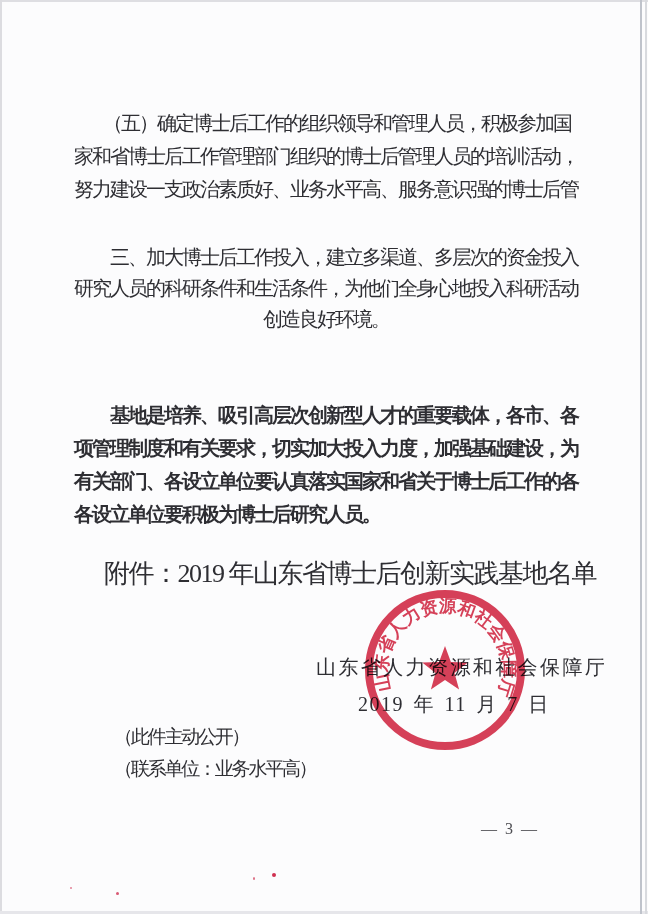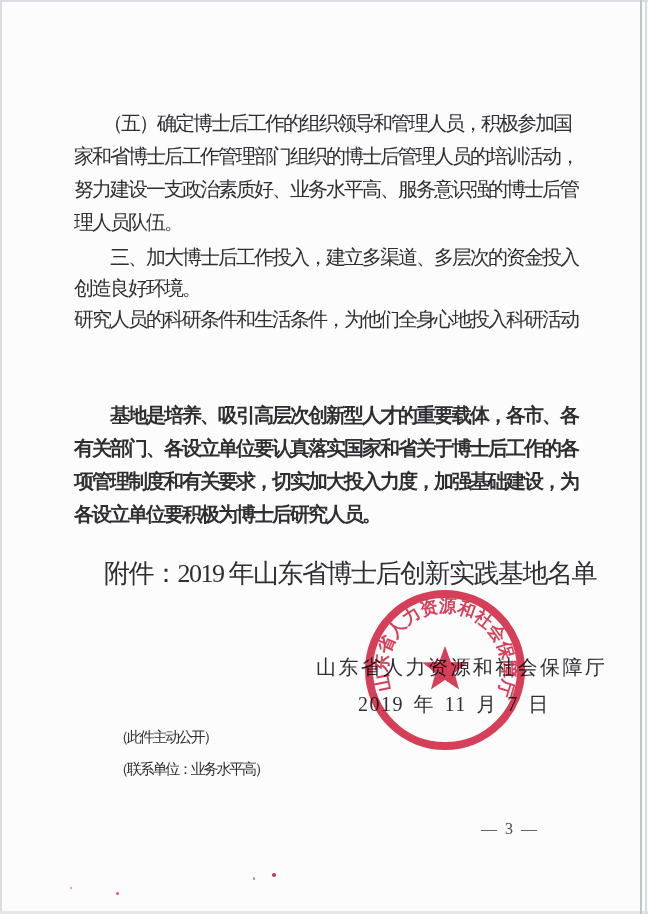--- a/index.html
+++ b/index.html
@@ -21,41 +21,41 @@
   .edge-right-outer { position:absolute; left:645px; top:0; width:2px; height:914px; background:#d8dade; }
 
   .para { position: absolute; left: 74px; width: 504px; }
   .line {
     white-space: nowrap;
     font-size: 20px;
     letter-spacing: -2px;
     color: #2e2e33;
   }
   .p1 .line { line-height: 33px; }
-  .p2 .line { line-height: 31px; }
+  .p2 .line { line-height: 31px; text-align: center; }
   .p3 .line { line-height: 33px; font-weight: bold; }
   .indent-a { padding-left: 29px; }
   .indent-b { padding-left: 36px; }
 
   .attachment {
     position: absolute; left: 104px; top: 558px;
     font-size: 26px; letter-spacing: -1.5px; line-height: 32px;
     white-space: nowrap;
   }
   .issuer {
     position: absolute; left: 316px; top: 653px;
     font-size: 20px; letter-spacing: 2.4px; line-height: 28px;
     white-space: nowrap;
   }
   .issue-date {
     position: absolute; left: 358px; top: 690px;
     font-size: 20px; letter-spacing: 1.5px; word-spacing: 3px; line-height: 28px;
     white-space: nowrap;
   }
-  .note { position: absolute; left: 114px; font-size: 15px; letter-spacing: -2.2px;
+  .note { position: absolute; left: 114px; font-size: 19px; letter-spacing: -2.2px;
           line-height: 26px; white-space: nowrap; }
   .note-1 { top: 724px; }
   .note-2 { top: 756px; }
   .page-number {
     position: absolute; left: 481px; top: 820px;
     font-size: 16px; letter-spacing: 2px; color: #4d4d52; white-space: nowrap;
   }
 
   .seal {
     position: absolute; left: 345px; top: 570px;
@@ -78,33 +78,32 @@
   <div class="edge-top"></div>
   <div class="edge-left"></div>
   <div class="edge-bottom"></div>
   <div class="edge-right-inner"></div>
   <div class="edge-right-outer"></div>
 
   <div class="para p1" style="top:107px;">
     <div class="line indent-a">（五）确定博士后工作的组织领导和管理人员，积极参加国</div>
     <div class="line">家和省博士后工作管理部门组织的博士后管理人员的培训活动，</div>
     <div class="line">努力建设一支政治素质好、业务水平高、服务意识强的博士后管</div>
-    <div class="line">理人员队伍。</div>
   </div>
 
   <div class="para p2" style="top:242px;">
     <div class="line indent-b">三、加大博士后工作投入，建立多渠道、多层次的资金投入</div>
+    <div class="line">研究人员的科研条件和生活条件，为他们全身心地投入科研活动</div>
     <div class="line">创造良好环境。</div>
-    <div class="line">研究人员的科研条件和生活条件，为他们全身心地投入科研活动</div>
   </div>
 
   <div class="para p3" style="top:399px;">
     <div class="line indent-b">基地是培养、吸引高层次创新型人才的重要载体，各市、各</div>
+    <div class="line">项管理制度和有关要求，切实加大投入力度，加强基础建设，为</div>
     <div class="line">有关部门、各设立单位要认真落实国家和省关于博士后工作的各</div>
-    <div class="line">项管理制度和有关要求，切实加大投入力度，加强基础建设，为</div>
     <div class="line">各设立单位要积极为博士后研究人员。</div>
   </div>
 
   <div class="attachment">附件：2019 年山东省博士后创新实践基地名单</div>
 
   <div class="issuer">山东省人力资源和社会保障厅</div>
   <div class="issue-date">2019 年 11 月 7 日</div>
 
   <svg class="seal" viewBox="0 0 200 200" aria-hidden="true">
     <circle cx="100" cy="100" r="76" fill="none" stroke-width="8" stroke="#d5314b"></circle>

